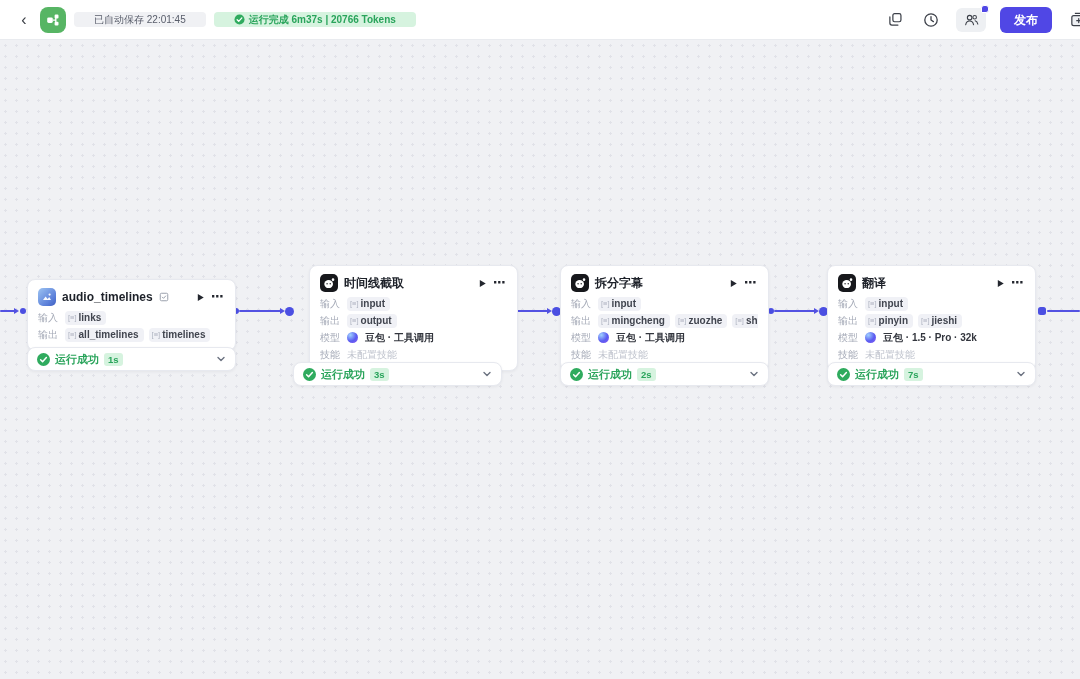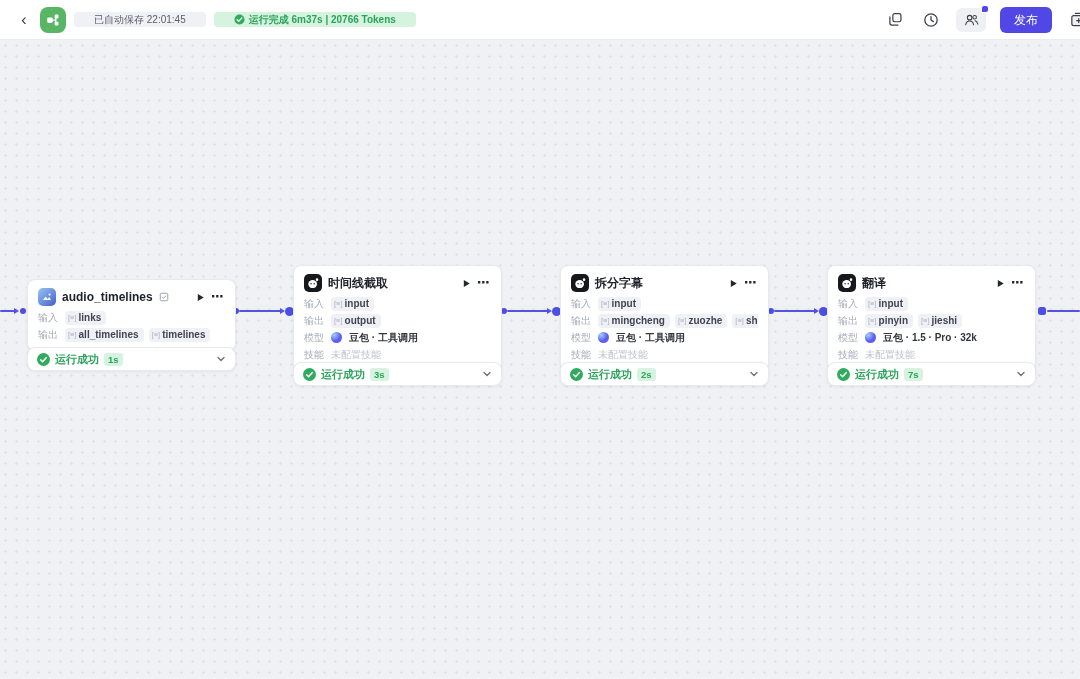--- a/index.html
+++ b/index.html
@@ -20,21 +20,21 @@
   .badge-row { display:flex; align-items:center; gap:8px; height:16px; }
   .badge { font-size:10px; line-height:15px; border-radius:4px; padding:0 20px; white-space:nowrap; }
   .badge.gray { background:#f0f1f4; color:#585d6a; }
   .badge.green { background:#d6f3df; color:#29a45b; display:flex; align-items:center; gap:4px; font-weight:600; }
   .header-right { margin-left:auto; display:flex; align-items:center; gap:14px; padding-right:0; }
   .hdr-ic { width:22px; height:22px; display:flex; align-items:center; justify-content:center; cursor:pointer; }
   .people-pill { width:30px; height:24px; background:#eef0f3; border-radius:6px; display:flex; align-items:center;
                  justify-content:center; position:relative; cursor:pointer; }
   .people-pill .notif-dot { position:absolute; top:-3px; right:-3px; width:8px; height:8px; background:#5047e5;
                             border-radius:3px 3px 3px 0; border:1.5px solid #fff; }
-  .publish-btn { height:26px; padding:0 14px; background:#5047e5; color:#fff; font-size:12px; font-weight:400;
+  .publish-btn { height:26px; padding:0 14px; background:#5047e5; color:#fff; font-size:12px; font-weight:700;
                  border:none; border-radius:6px; cursor:pointer; line-height:26px; }
   .clipped-ic { margin-right:-8px; }
 
   
   .canvas { position:absolute; top:40px; left:0; width:1080px; height:639px;
             background-color:#f0f1f4;
             background-image:radial-gradient(circle,#e1e2e8 1px,transparent 1.3px);
             background-size:11px 11px; }
 
   
@@ -215,21 +215,21 @@
         <path d="M3.9 7.3l2.1 2.1 4.1-4.5" stroke="#fff" stroke-width="1.6" fill="none" stroke-linecap="round" stroke-linejoin="round"></path>
       </svg>
     <span class="status-text">运行成功</span>
     <span class="dur-badge">1s</span>
     <span class="spacer"></span>
     <svg width="10" height="10" viewBox="0 0 10 10">
         <path d="M2 3.5l3 3 3-3" stroke="#6b7280" stroke-width="1.4" fill="none" stroke-linecap="round" stroke-linejoin="round"></path>
       </svg>
   </div>
 
-  <div class="node-card" style="left:293px; top:225px;">
+  <div class="node-card" style="left:309px; top:225px;">
     <div class="node-head">
       <span class="node-ic dark">
         <svg width="14" height="14" viewBox="0 0 16 16">
             <ellipse cx="7.6" cy="9.2" rx="5" ry="4.6" fill="#fff"></ellipse>
             <circle cx="12.6" cy="4.2" r="1.5" fill="#fff"></circle>
             <circle cx="5.8" cy="8.8" r=".8" fill="#17181c"></circle>
             <circle cx="9.4" cy="8.8" r=".8" fill="#17181c"></circle>
           </svg>
       </span>
       <span class="node-title">时间线截取</span>

